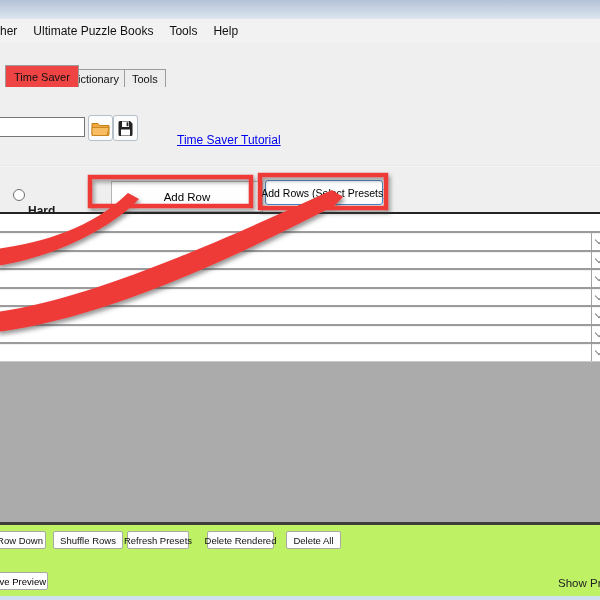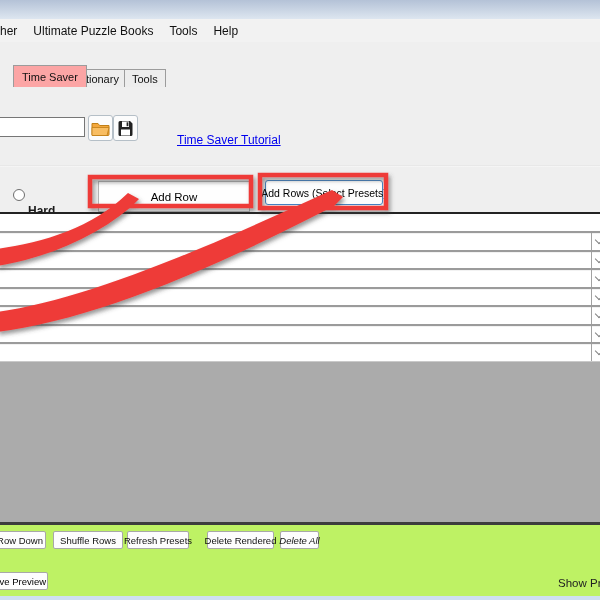--- a/index.html
+++ b/index.html
@@ -19,39 +19,39 @@
   .toolbar{position:absolute;left:0;top:42px;width:600px;height:24px;background:#f5f5f5;}
   .render-combo{position:absolute;left:-52px;top:3px;width:72px;height:20px;background:#fff;
     border:1px solid #7a7a7a;}
   .chev{display:inline-block;width:6px;height:6px;border-right:1.4px solid #5a5a5a;
     border-bottom:1.4px solid #5a5a5a;transform:rotate(45deg);}
   .render-combo .chev{position:absolute;right:5px;top:5px;}
   .preview-status{position:absolute;left:37px;top:5px;font-size:12px;color:#222;}
   
   .tab{position:absolute;font-size:11px;display:flex;align-items:center;justify-content:center;
     border:1px solid #9c9c9c;border-bottom:none;background:#ededed;color:#111;}
-  .tab.active{left:5px;top:65px;height:21px;padding:0 8px;background:#fca5a5;z-index:2;margin-left:8px;}
+  .tab.active{left:5px;top:65px;height:21px;padding:0 8px;background:#ef4444;z-index:2;}
   .tab.t2{left:62px;top:69px;height:17px;padding:0 7px;}
   .tab.t3{left:124px;top:69px;height:17px;padding:0 7px;}
   
   .path-input{position:absolute;left:-40px;top:117px;width:125px;height:20px;background:#fff;
     border:1px solid #767676;box-sizing:border-box;font-size:12px;padding:0 3px;}
   .icon-btn{position:absolute;top:115px;width:23px;height:24px;background:#fcfcfc;
     border:1px solid #b5bfc7;border-radius:3px;display:flex;align-items:center;justify-content:center;}
   .folder-btn{left:88px;}
   .savefile-btn{left:113px;}
   .tutorial-link{position:absolute;left:177px;top:133px;font-size:12px;color:var(--link,#0000ee);
     text-decoration:underline;cursor:pointer;}
   .section-divider{position:absolute;left:0;top:165px;width:600px;height:2px;
     background:linear-gradient(#e2e2e2,#fbfbfb);}
   
   .radio{position:absolute;left:13px;top:189px;width:12px;height:12px;border:1px solid #6e6e6e;
     border-radius:50%;background:#fff;box-sizing:border-box;}
   .radio-label{position:absolute;left:28px;top:204px;font-size:12px;font-weight:bold;}
-  .add-row-btn{position:absolute;left:98px;top:181px;width:152px;height:31px;background:#fefefe;
+  .add-row-btn{position:absolute;left:111px;top:181px;width:152px;height:31px;background:#fefefe;
     border:1px solid #b4b4b4;font-size:11.5px;display:flex;align-items:center;justify-content:center;}
   .add-rows-btn{position:absolute;left:265px;top:180px;width:118px;height:25px;background:#fdfdfd;
     border:1px solid #4483c3;border-radius:3px;font-size:10.5px;display:flex;align-items:center;
     justify-content:center;white-space:nowrap;}
   
   .table-top-line{position:absolute;left:0;top:212px;width:600px;height:2px;background:#232323;}
   .preset-table{position:absolute;left:0;top:214px;width:600px;height:147px;background:#fff;}
   .table-gap{height:17px;}
   .trow{height:16.5px;border-top:2px solid #9b9b9b;box-shadow:inset 0 1px 0 #f2f2f2;position:relative;}
   .row-endcap{position:absolute;right:0;top:0;bottom:0;width:8px;border-left:1px solid #a2a2a2;}
@@ -62,21 +62,21 @@
     border-top:1px solid #c9c9c9;box-sizing:border-box;}
   .bottom-line{position:absolute;left:0;top:522px;width:600px;height:3px;background:#3d3d3d;}
   .bottom-panel{position:absolute;left:0;top:525px;width:600px;height:75px;background:#bef264;}
   .b-btn{position:absolute;top:6px;height:18px;background:#fdfdfd;border:1px solid #a8a8a8;
     border-radius:2px;font-size:9.5px;display:flex;align-items:center;justify-content:center;
     white-space:nowrap;box-sizing:border-box;color:#111;}
   .b-rowdown{left:-6px;width:52px;}
   .b-shuffle{left:53px;width:70px;}
   .b-refresh{left:127px;width:62px;}
   .b-delsel{left:207px;width:67px;}
-  .b-delall{left:280px;width:39px;font-style:italic;}
+  .b-delall{left:286px;width:55px;}
   .save-preview-btn{position:absolute;left:-14px;top:47px;width:62px;height:18px;background:#fdfdfd;
     border:1px solid #a8a8a8;border-radius:2px;font-size:9.5px;display:flex;align-items:center;
     justify-content:center;white-space:nowrap;box-sizing:border-box;}
   .show-preview-label{position:absolute;left:558px;top:52px;font-size:11.5px;color:#222;white-space:nowrap;}
   .bottom-strip{position:absolute;left:0;top:596px;width:600px;height:4px;background:#cfe0f1;}
   
   .annotations{position:absolute;left:0;top:0;width:600px;height:600px;z-index:50;pointer-events:none;}
   .hl{fill:none;stroke:var(--accent,#ee3b38);stroke-width:4.5px;}
   .arrow{fill:var(--accent,#ee3b38);}
 </style>

